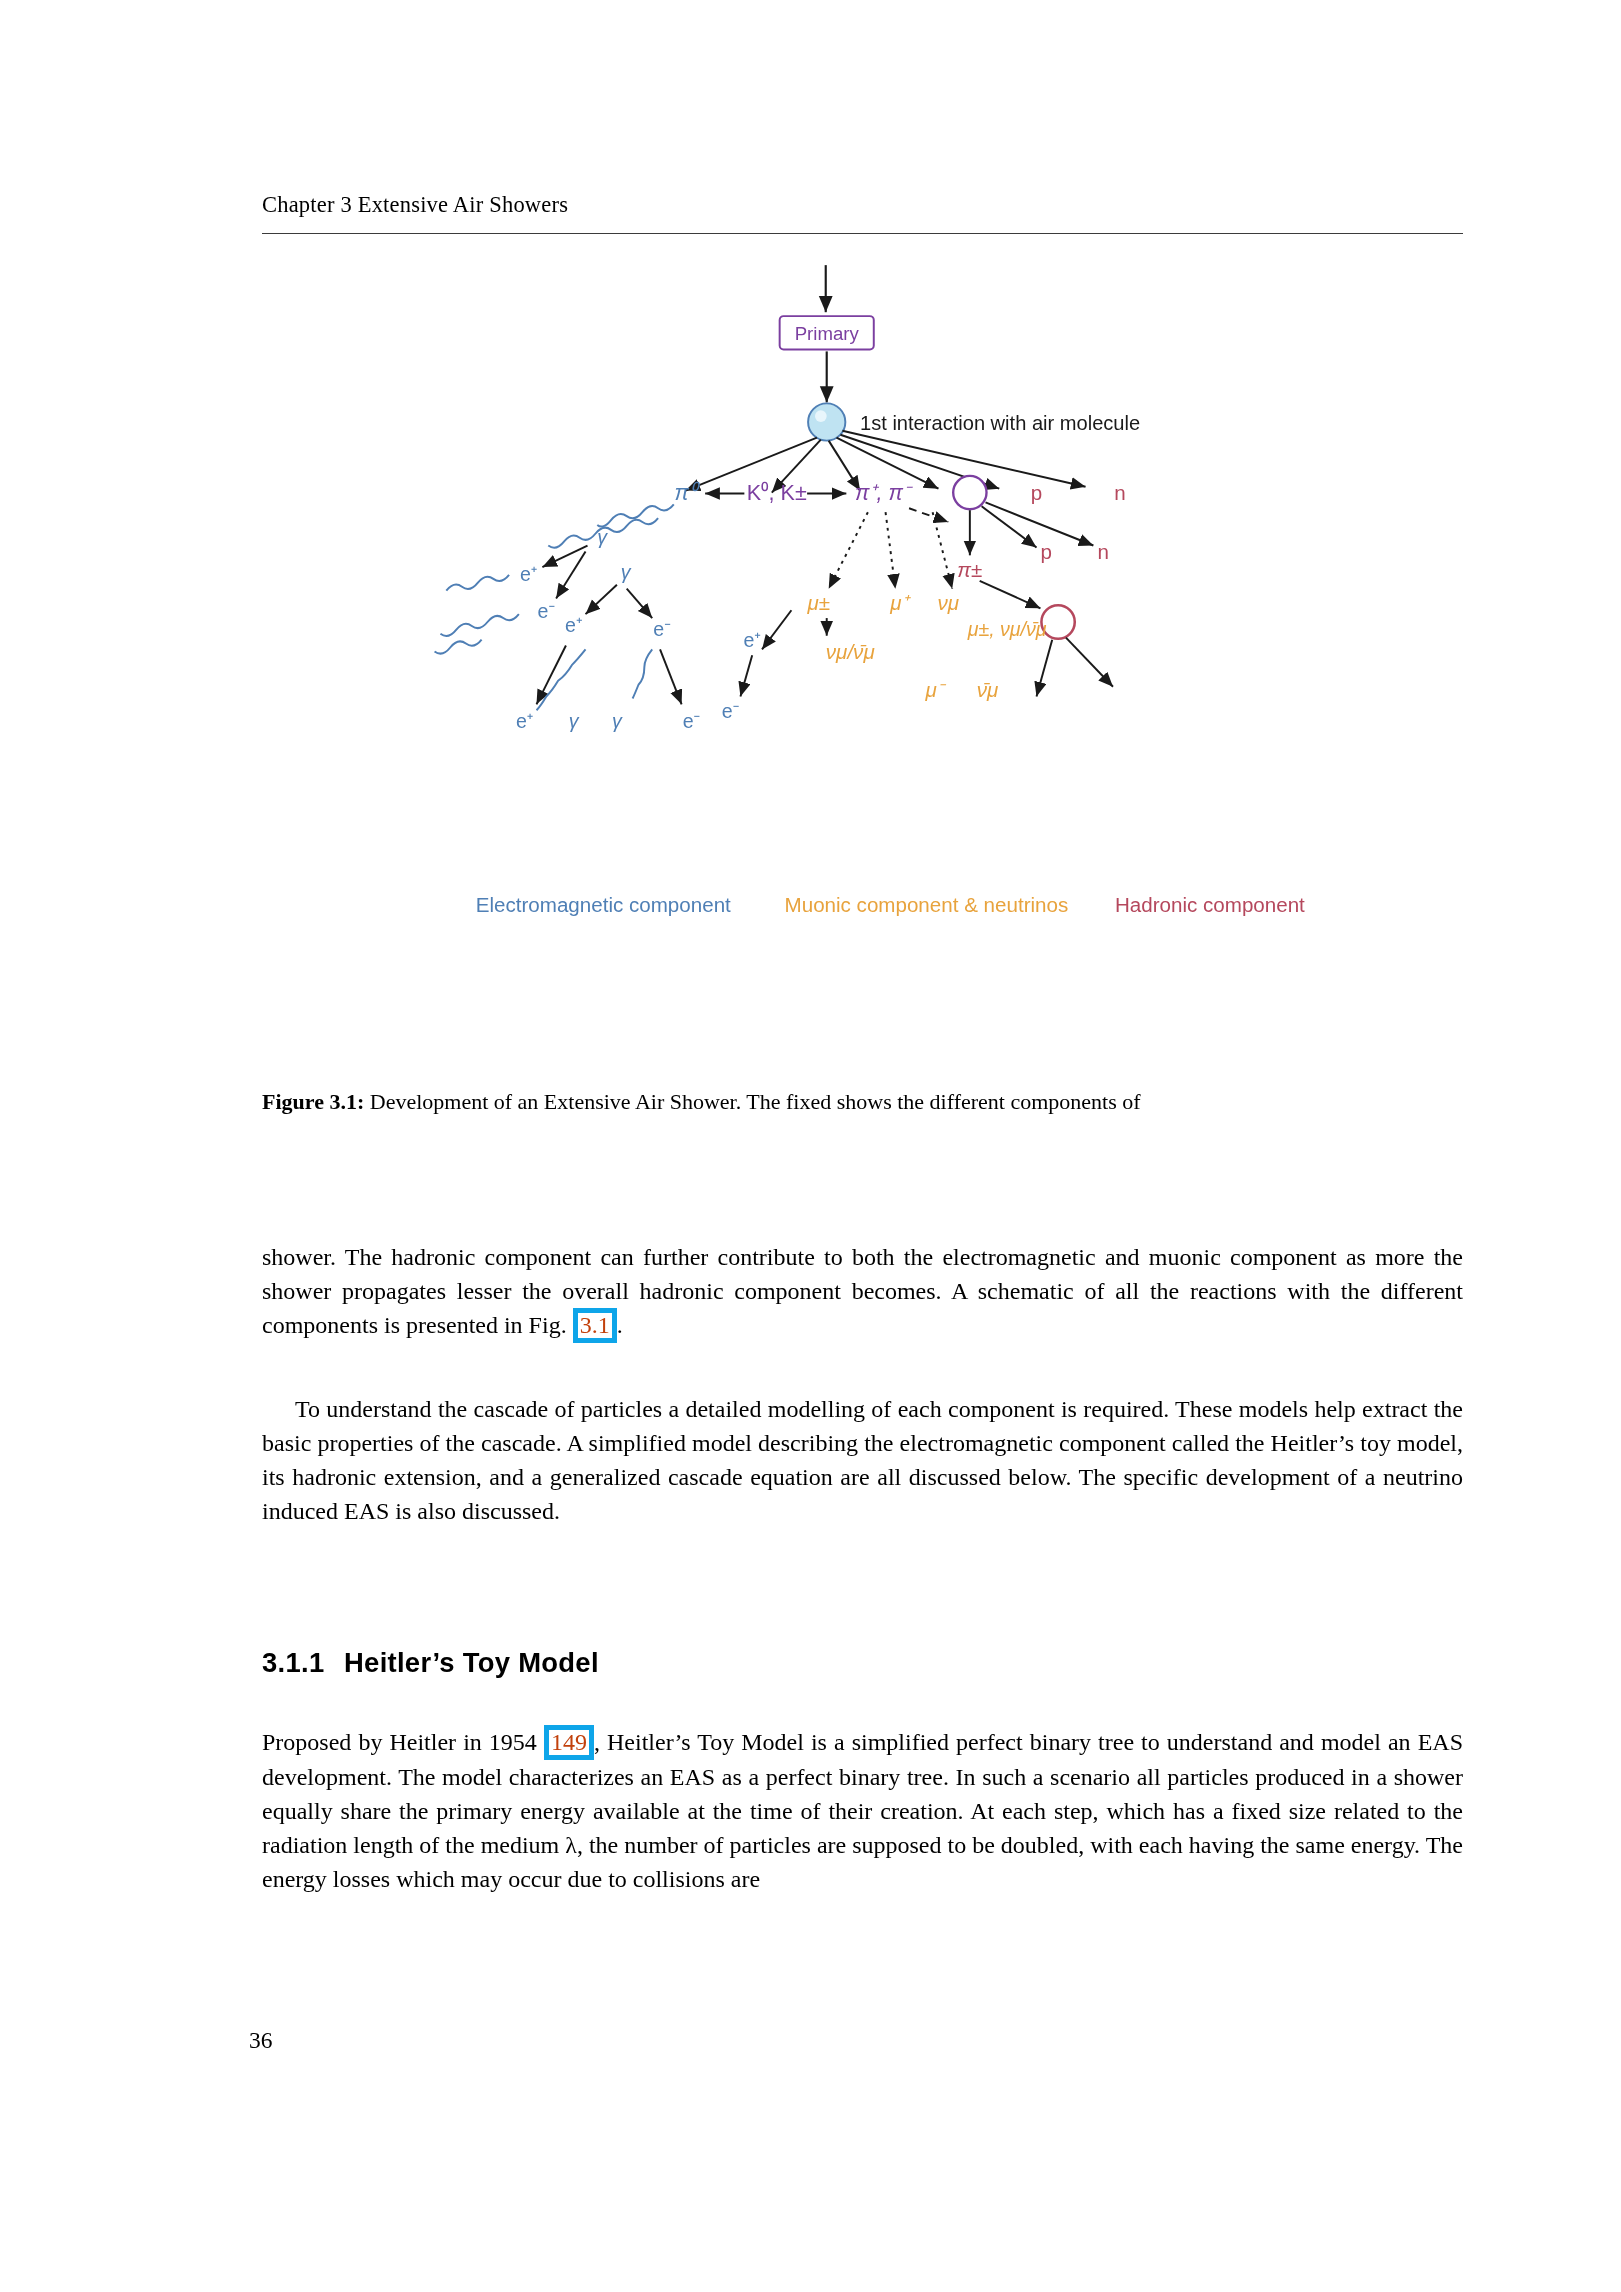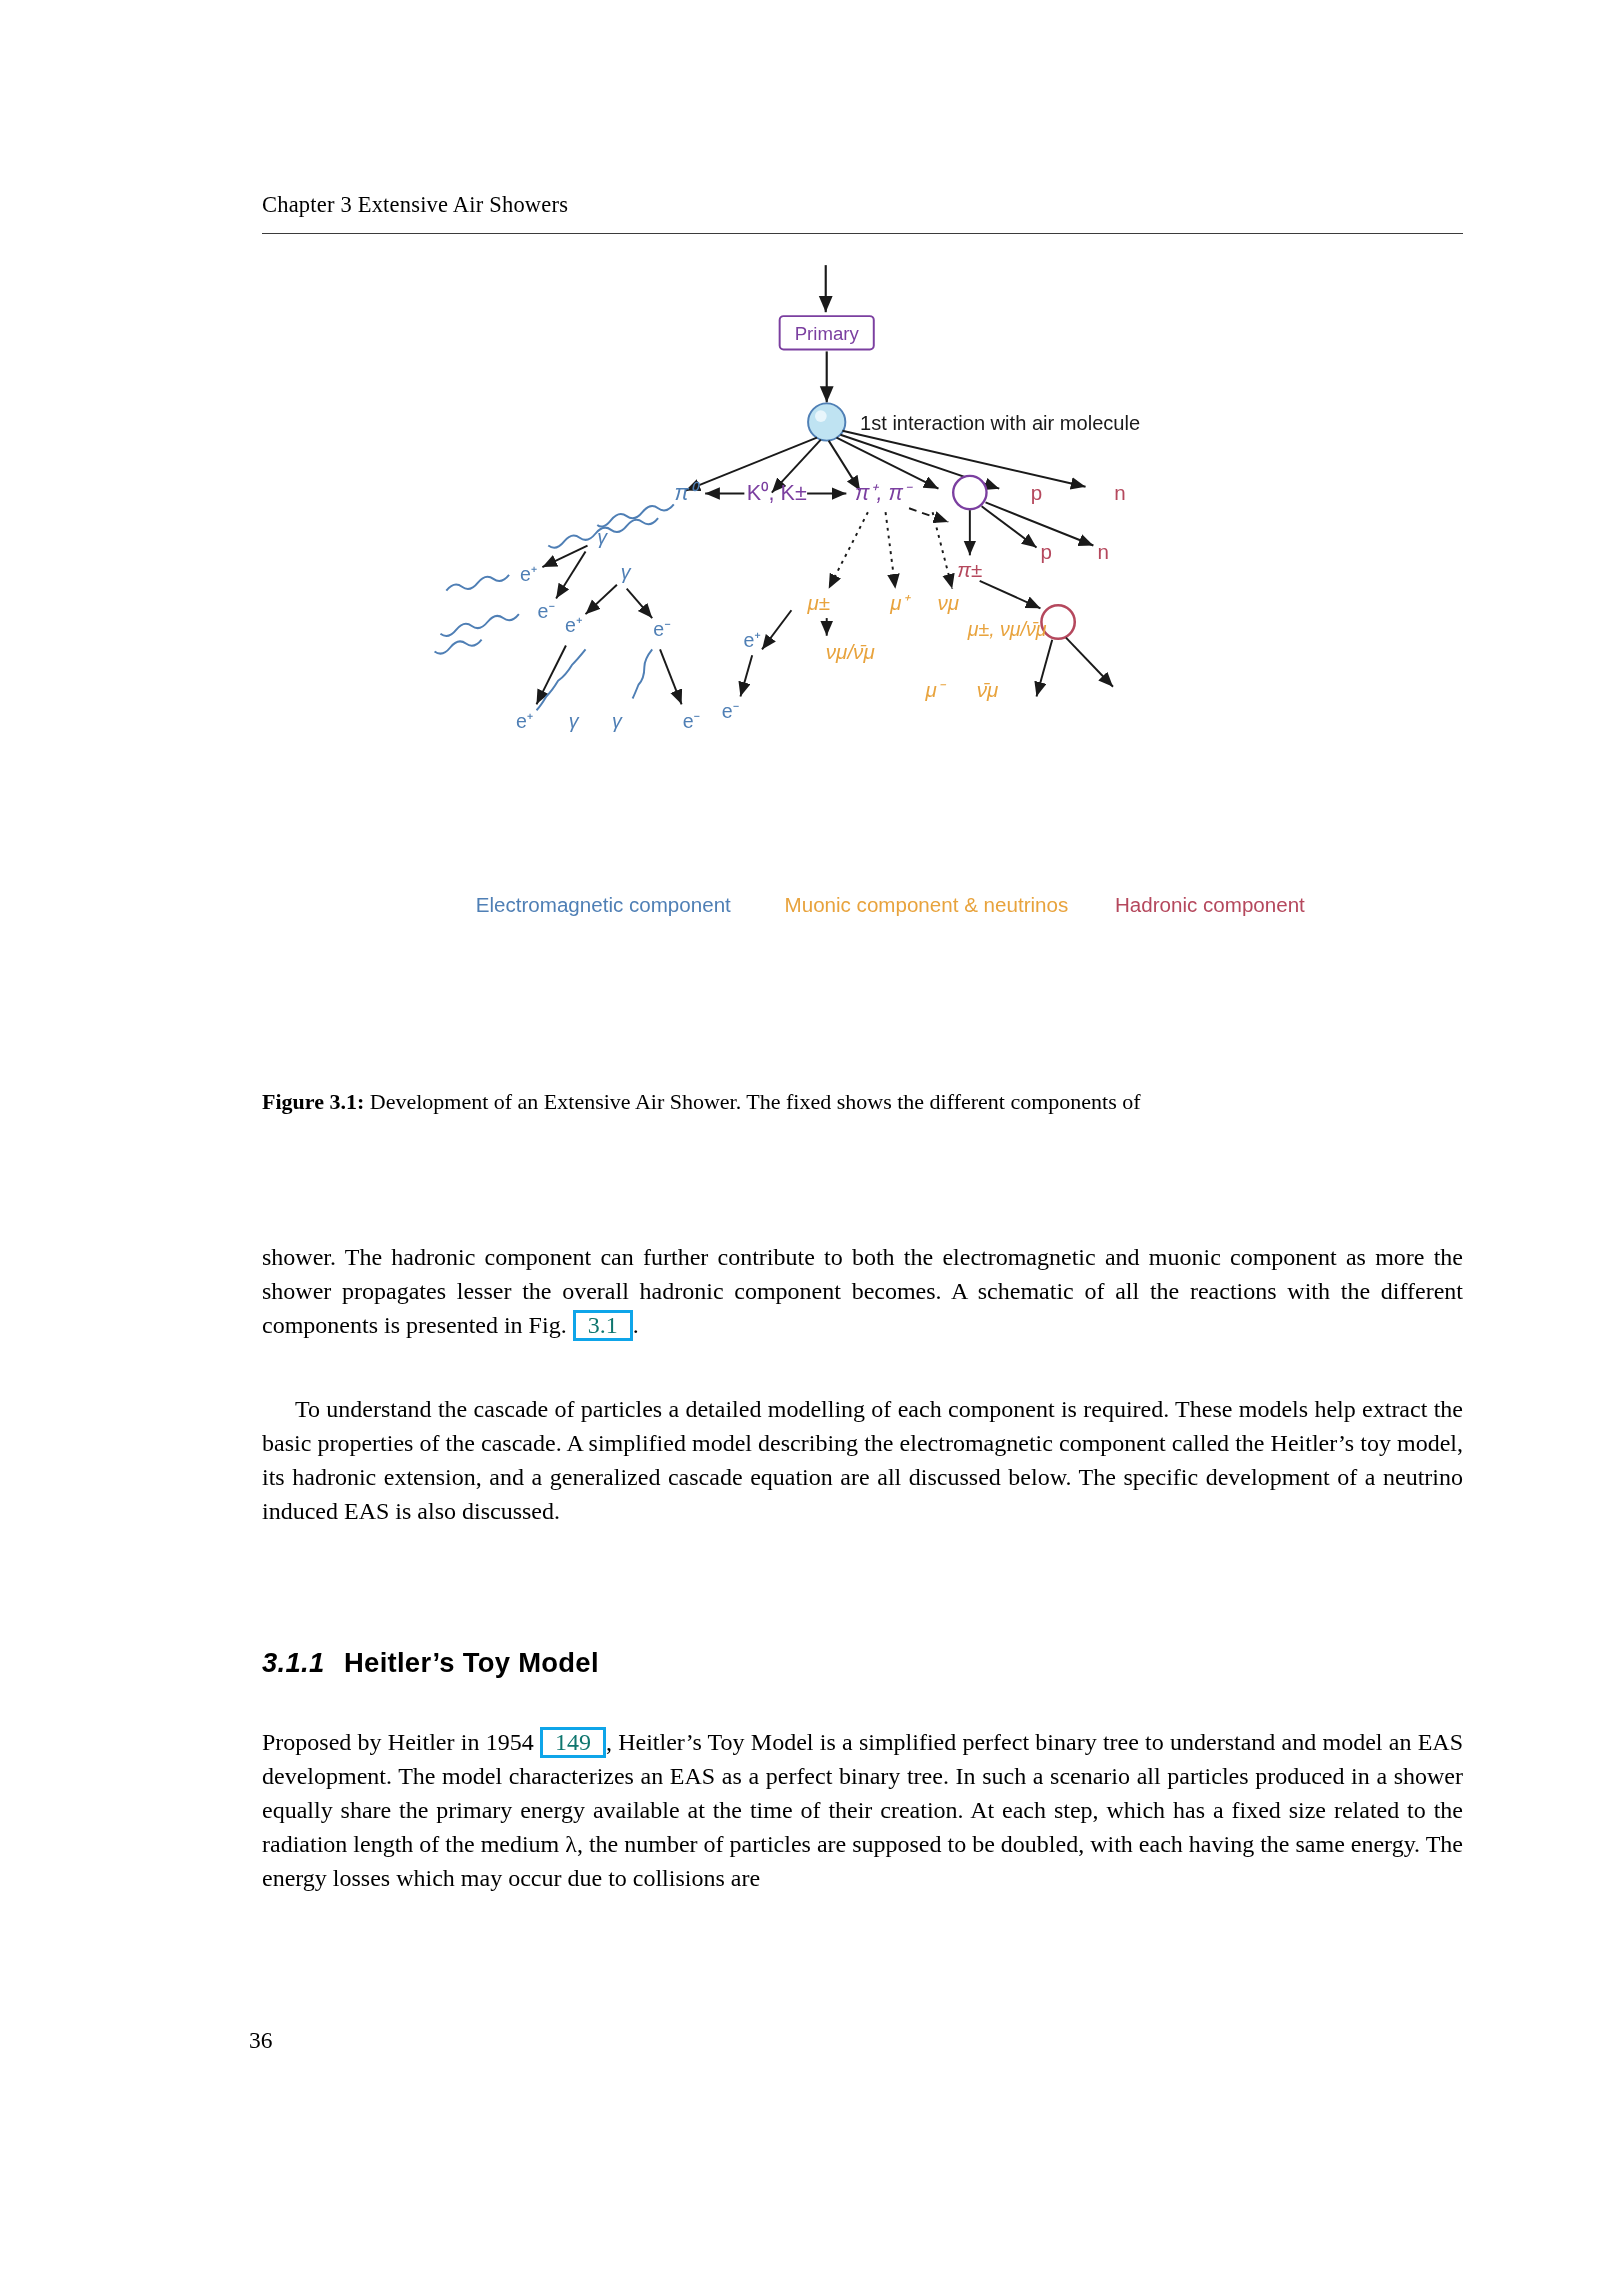--- a/index.html
+++ b/index.html
@@ -68,37 +68,37 @@
     font-size: 24px;
     line-height: 1.42;
     text-align: justify;
   }
   #para1 { top: 1240px; }
   #para2 { top: 1392px; }
   .indent { text-indent: 33px; }
 
   .ref-box {
     display: inline-block;
-    border: 3px solid #0ea5e9;
-    padding: 0 12px;
+    border: 5px solid #0ea5e9;
+    padding: 0 2px;
     line-height: 1.05;
-    color: #0f766e;
+    color: #c2410c;
   }
 
   .section-head {
     position: absolute;
     left: 262px;
     top: 1647px;
     width: 1201px;
     font-family: "Liberation Sans", sans-serif;
     font-weight: bold;
     font-size: 27.4px;
     letter-spacing: 0.3px;
   }
-  .section-head .num { margin-right: 19.6px; font-style: italic; }
+  .section-head .num { margin-right: 19.6px; }
 
   #para3 { top: 1725px; }
 
   .folio {
     position: absolute;
     left: 249px;
     top: 2027px;
     font-size: 23.5px;
   }
 

